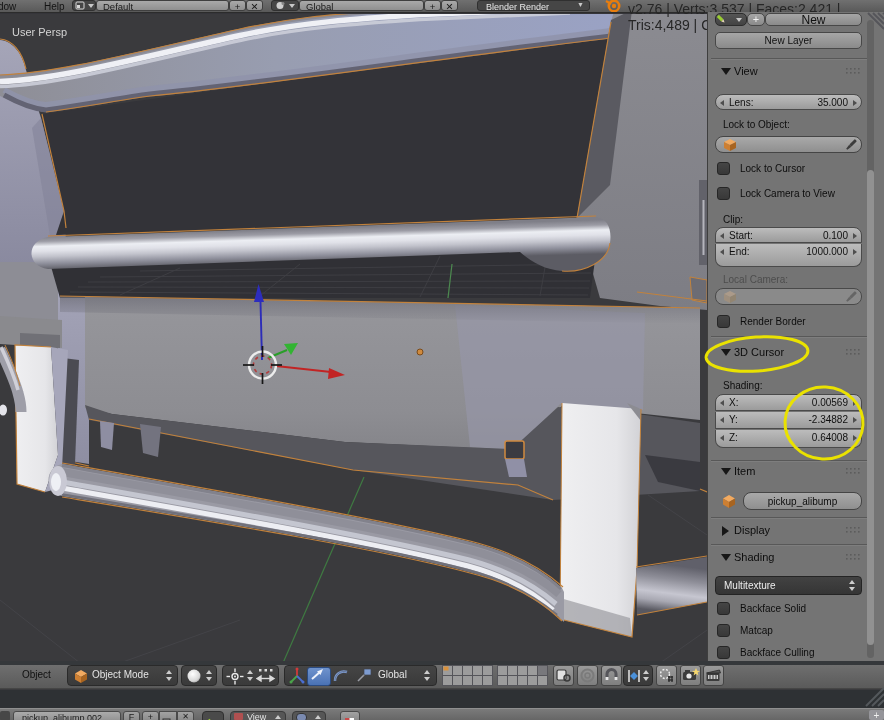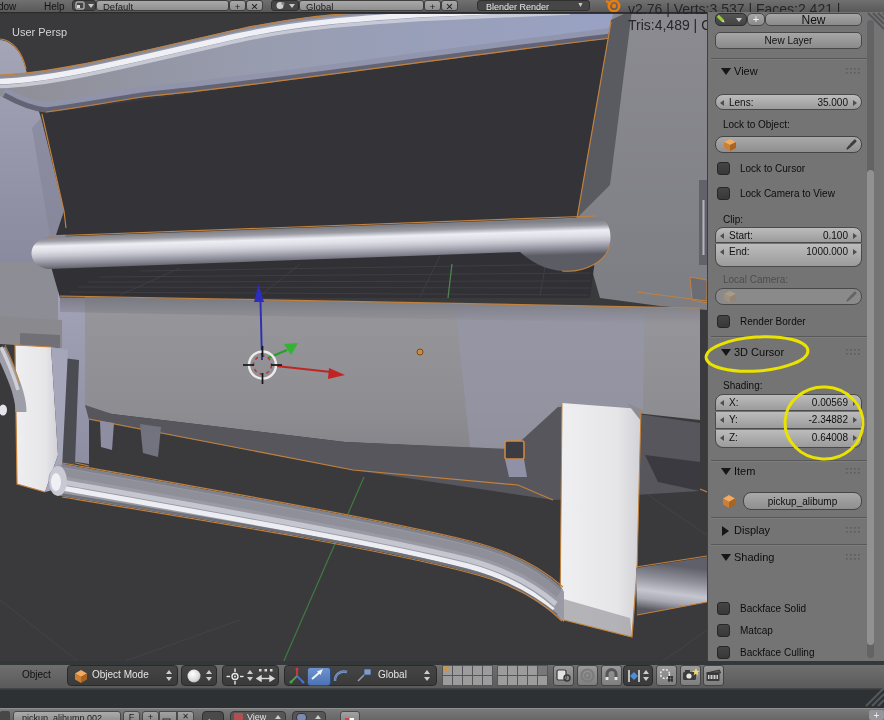--- a/index.html
+++ b/index.html
@@ -468,20 +468,25 @@
           <rect x="0" y="0" width="1.6" height="1.6"></rect>
           <rect x="4" y="0" width="1.6" height="1.6"></rect>
           <rect x="8" y="0" width="1.6" height="1.6"></rect>
           <rect x="12" y="0" width="1.6" height="1.6"></rect>
           <rect x="0" y="4" width="1.6" height="1.6"></rect>
           <rect x="4" y="4" width="1.6" height="1.6"></rect>
           <rect x="8" y="4" width="1.6" height="1.6"></rect>
           <rect x="12" y="4" width="1.6" height="1.6"></rect>
         </g>
       </svg>
+    <div style="position:absolute;left:7px;top:564px;width:147px;height:19px;background:linear-gradient(#424242,#353535);border:1px solid #242424;border-radius:4px;box-sizing:border-box;color:#ededed">
+      <span style="position:absolute;left:8px;top:3px">Multitexture</span>
+      <div class="updn u" style="right:6px;top:3px"></div>
+      <div class="updn d" style="right:6px;top:10px"></div>
+    </div>
     <div class="chk" style="top:590px"></div>
       <span class="clab" style="top:591px">Backface Solid</span>
     <div class="chk" style="top:612px"></div>
       <span class="clab" style="top:613px">Matcap</span>
     <div class="chk" style="top:634px"></div>
       <span class="clab" style="top:635px">Backface Culling</span>
 
     <div style="position:absolute;left:159px;top:8px;width:7px;height:638px;background:#636363;border-radius:4px"></div>
     <div style="position:absolute;left:159px;top:158px;width:7px;height:475px;background:#919191;border-radius:4px"></div>
   </div>

